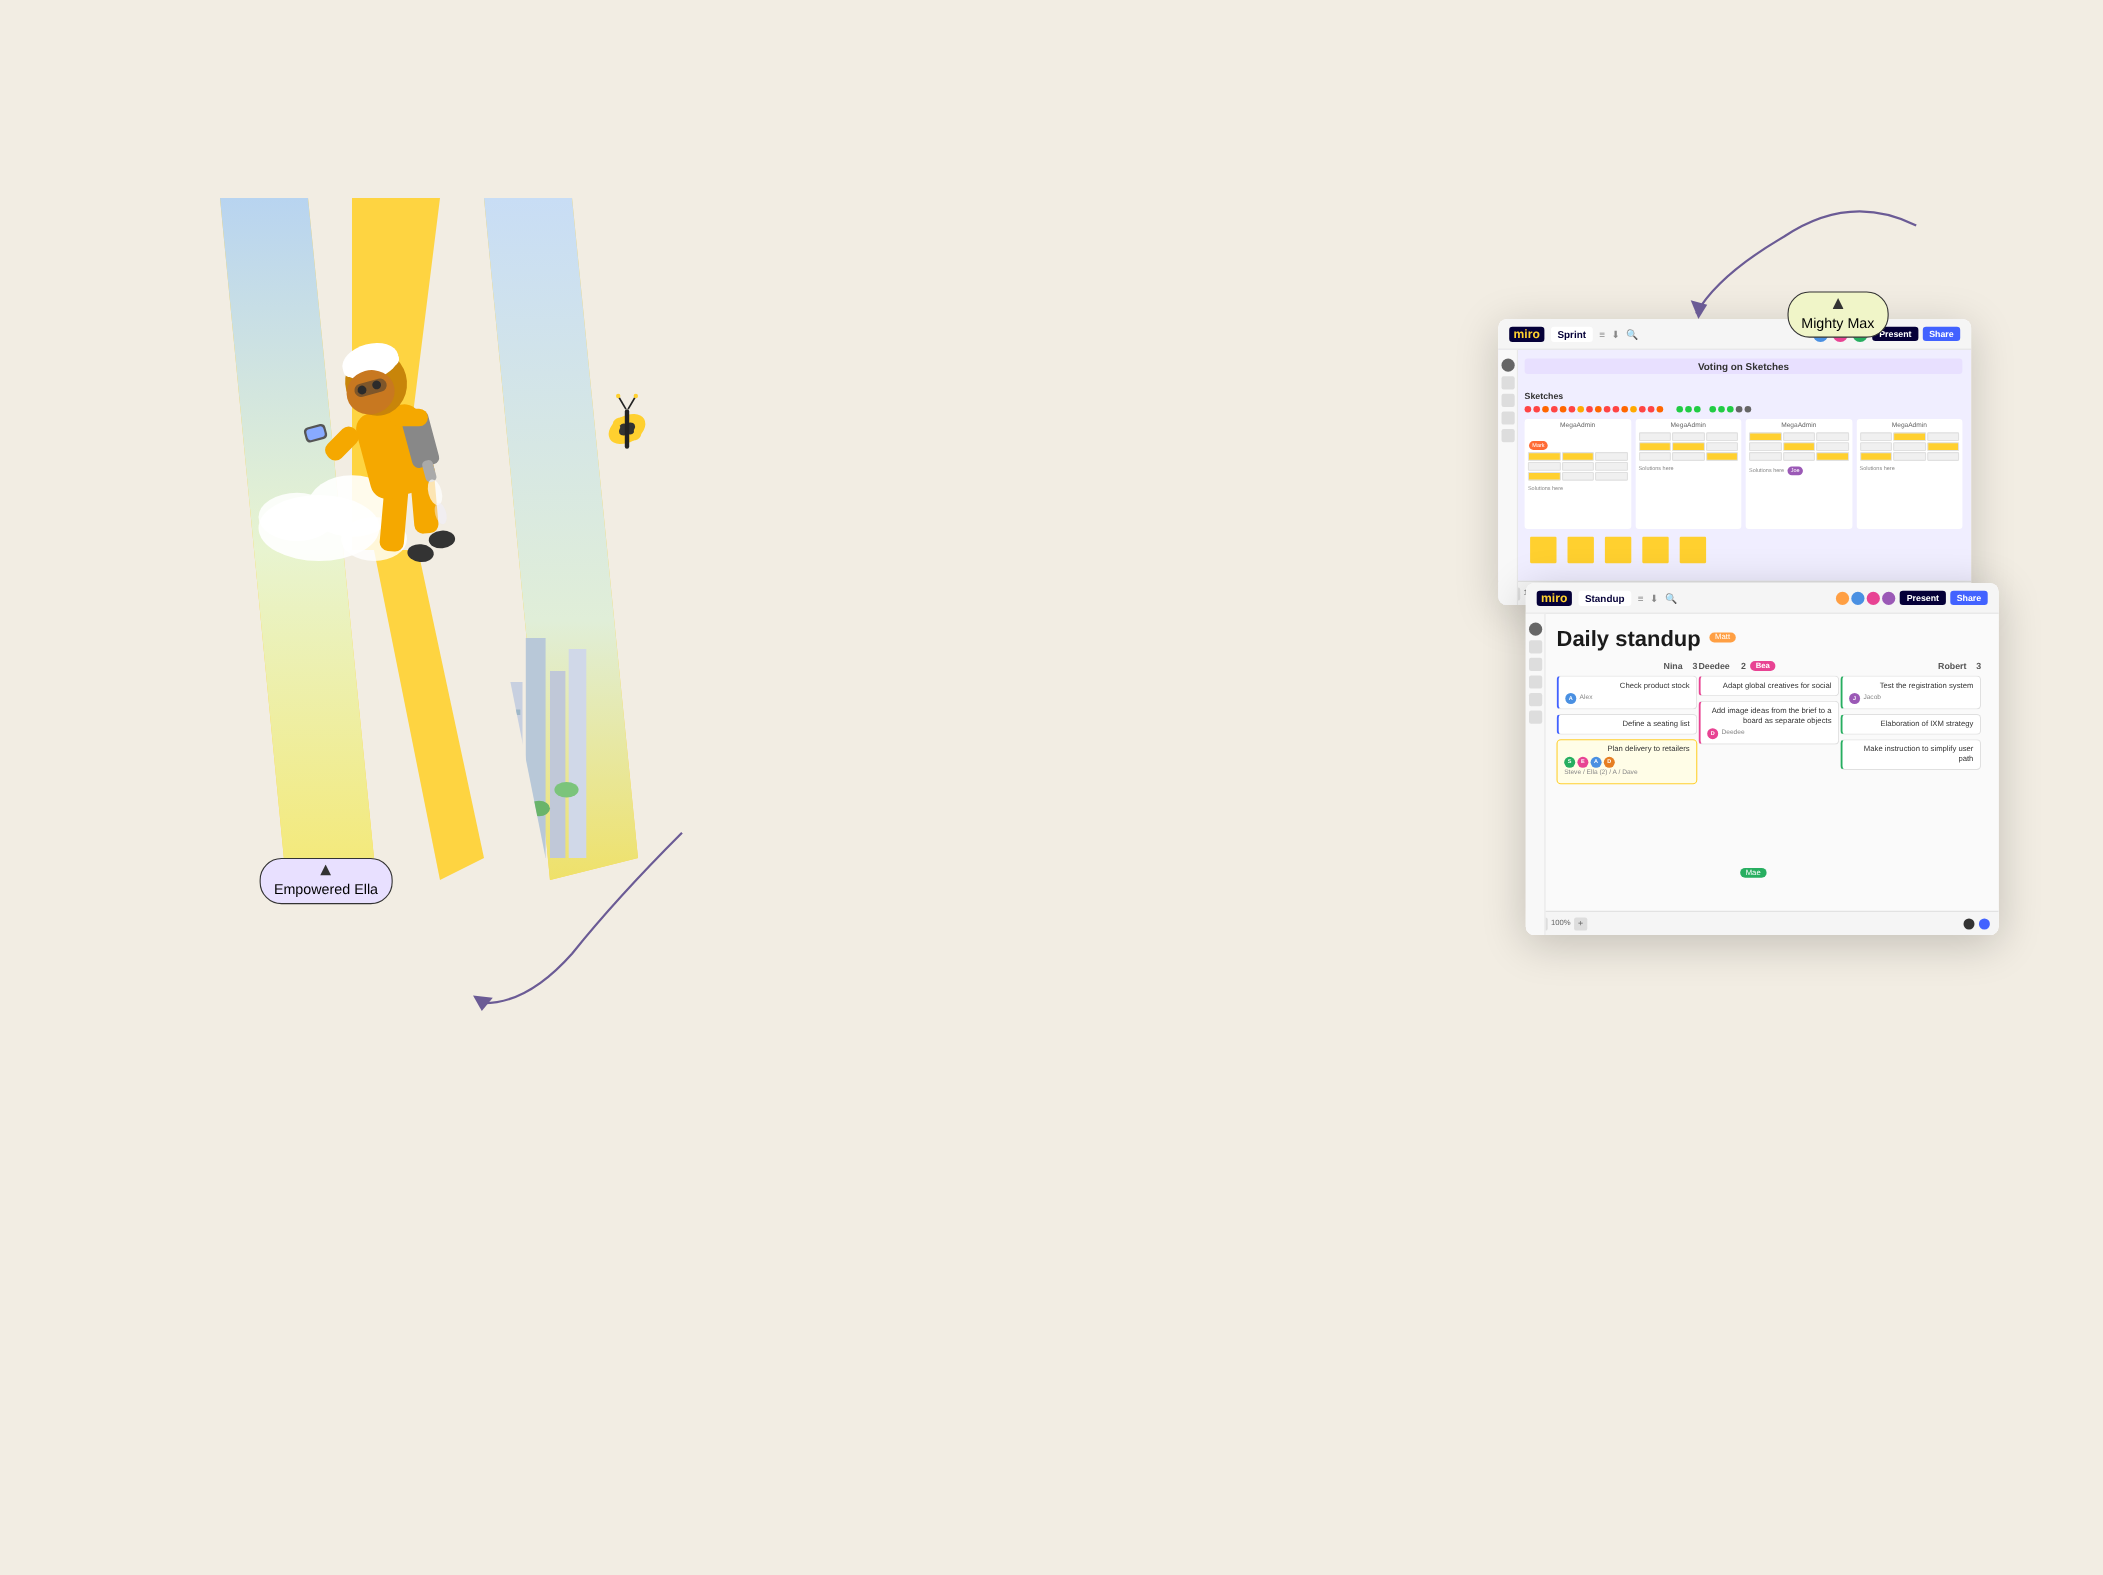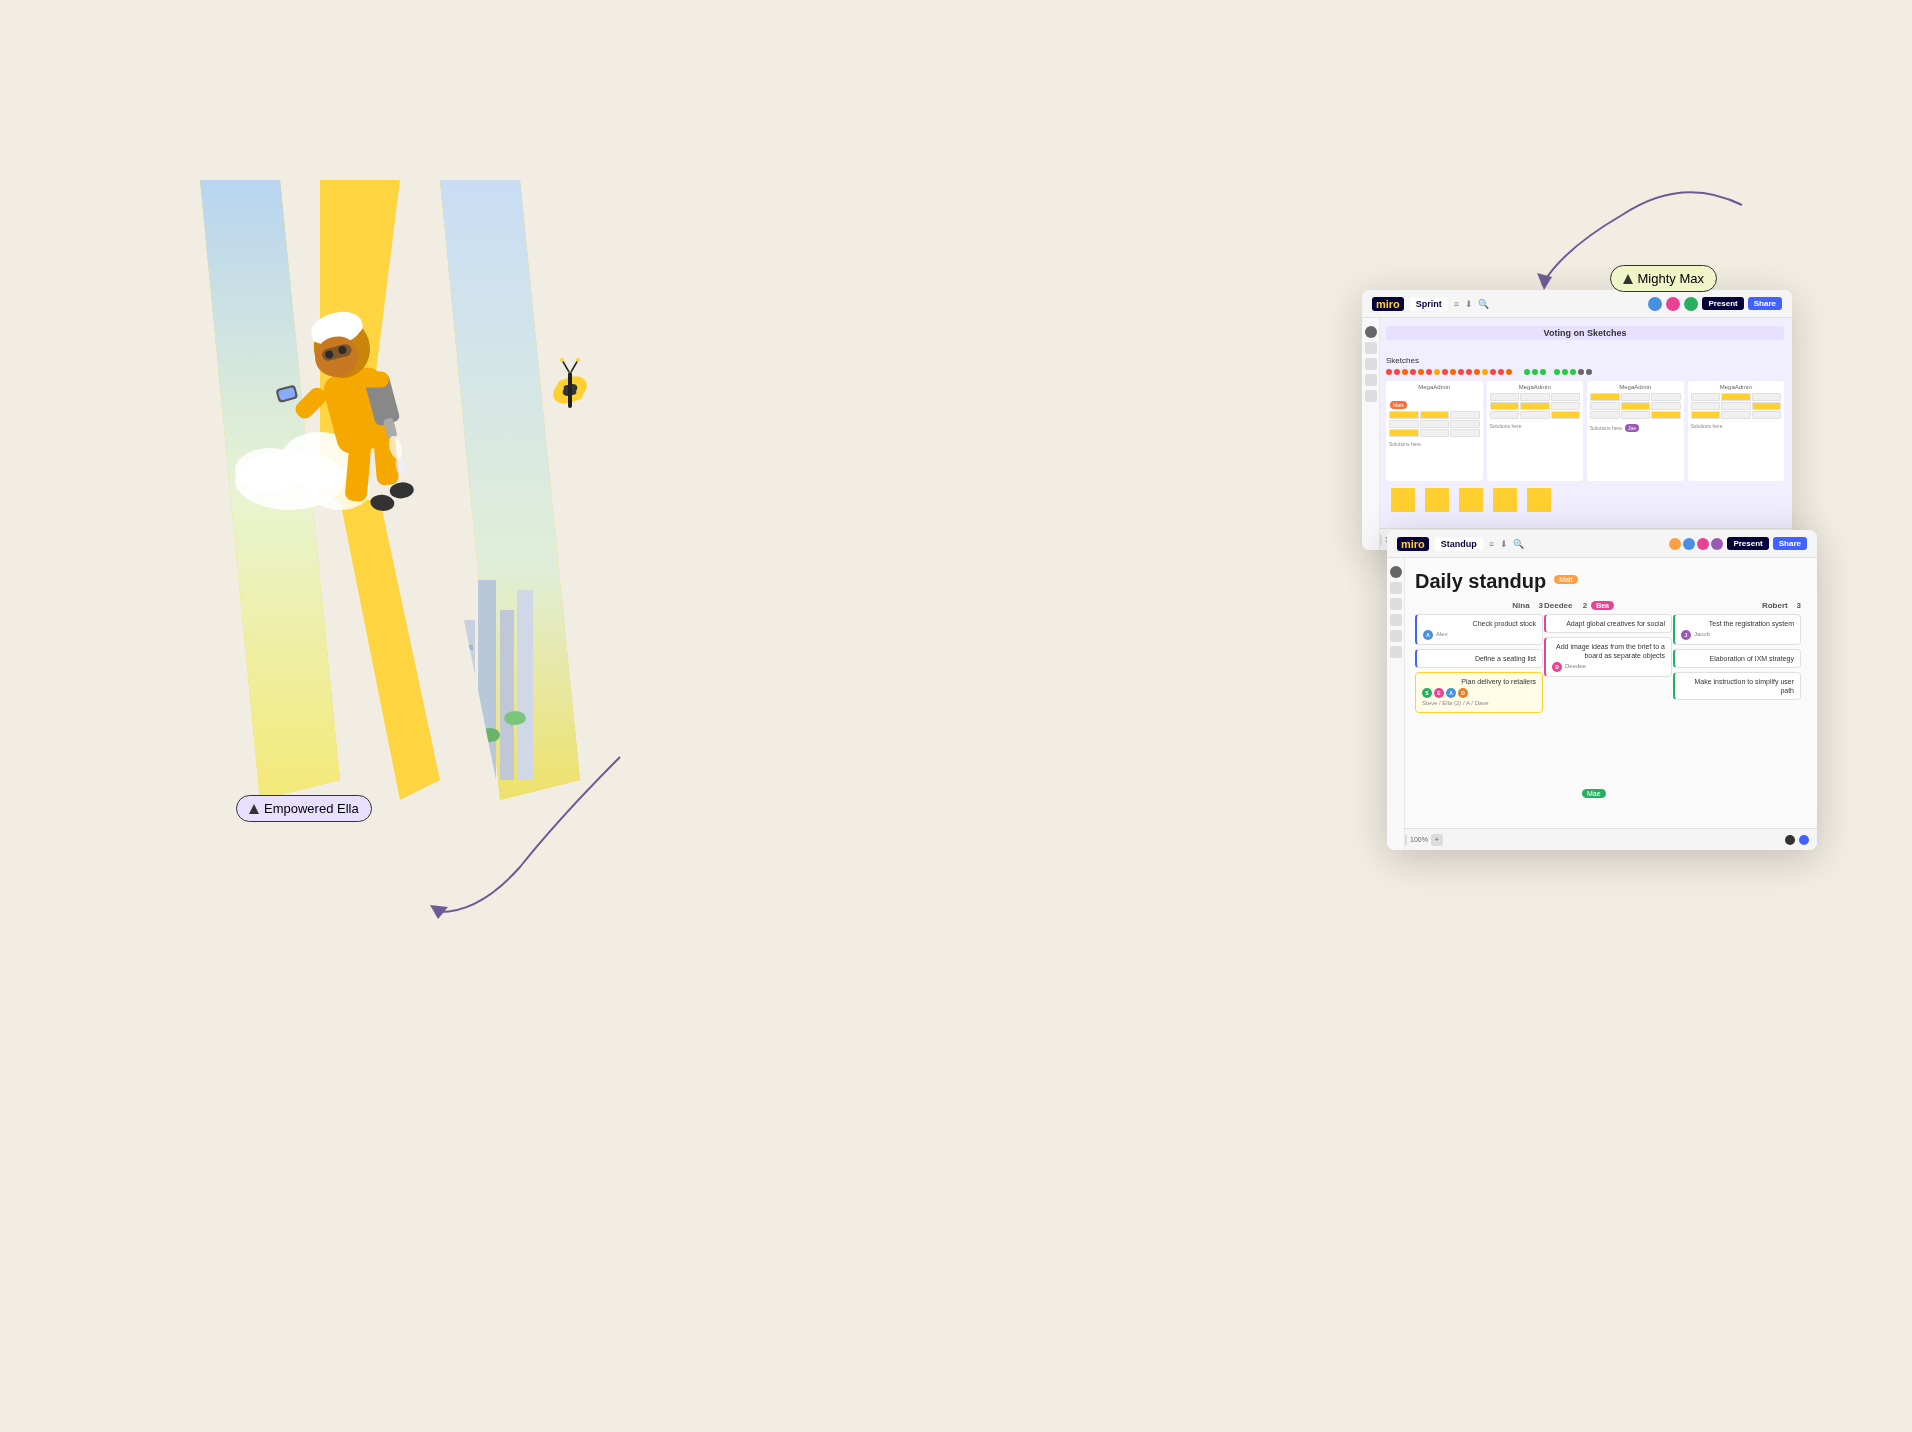--- a/index.html
+++ b/index.html
@@ -113,21 +113,21 @@
       margin-bottom: 16px;
       background: #e8e0ff;
       padding: 2px;
       border-radius: 3px;
     }
 
     .sketches-label {
       font-size: 8px;
       color: #333;
       margin-bottom: 4px;
-      font-weight: 400;
+      font-weight: 700;
     }
 
     .dots-row {
       display: flex;
       gap: 2px;
       margin-bottom: 6px;
       flex-wrap: wrap;
     }
 
     .dot {
@@ -320,20 +320,21 @@
       display: flex;
       align-items: center;
       gap: 5px;
       z-index: 20;
       padding: 5px 12px;
       border-radius: 20px;
       font-size: 13px;
       font-weight: 500;
       border: 1.5px solid #333;
       background: #f5f0e8;
+      flex-direction: column;
     }
 
     .cursor-label.mighty-max {
       right: 195px;
       top: 265px;
       background: #f0f5c8;
       border-color: #333;
     }
 
     .cursor-label.empowered-ella {

